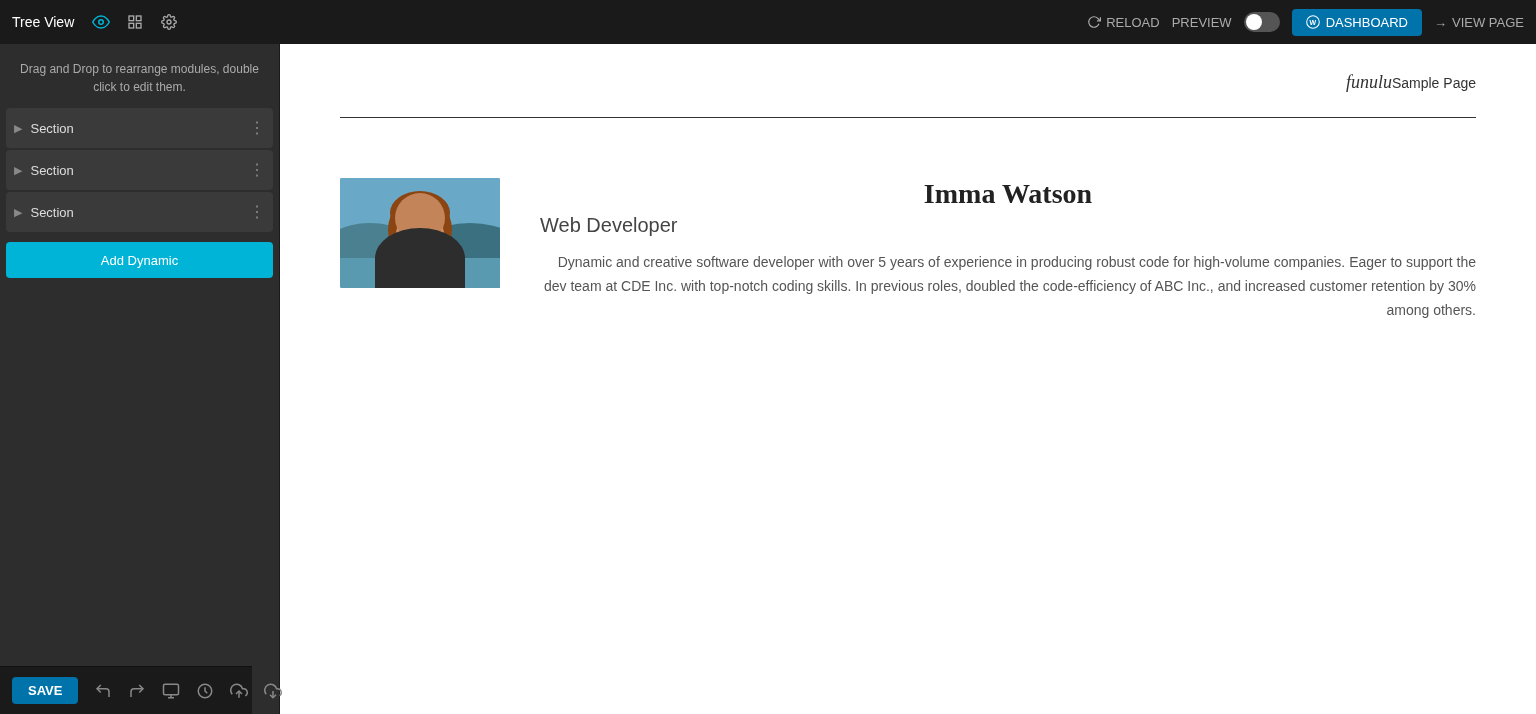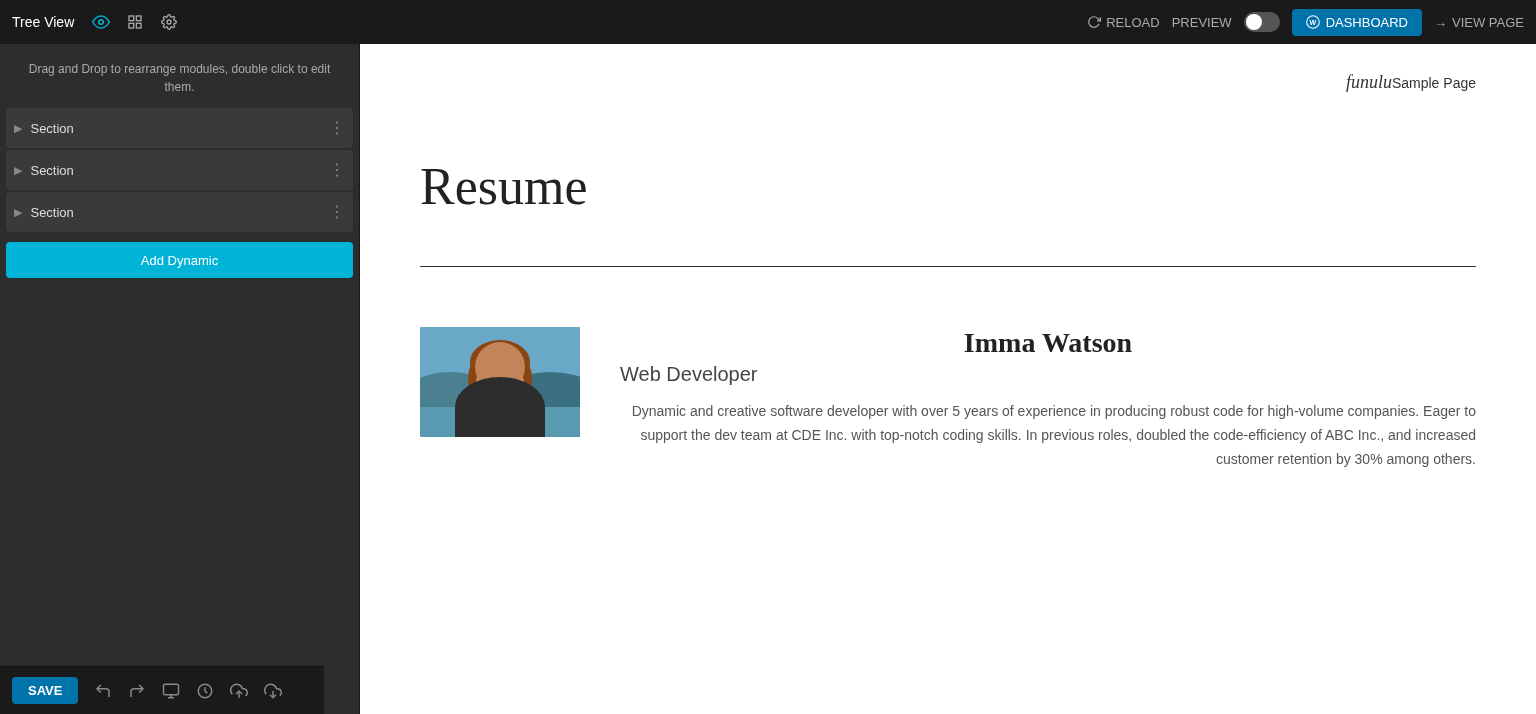--- a/index.html
+++ b/index.html
@@ -94,21 +94,21 @@
 
     
     .main-layout {
       display: flex;
       flex: 1;
       overflow: hidden;
     }
 
     
     .sidebar {
-      width: 360px;
+      width: 280px;
       background: #2d2d2d;
       display: flex;
       flex-direction: column;
       flex-shrink: 0;
       border-right: 1px solid #1a1a1a;
     }
     .sidebar-hint {
       color: #aaa;
       font-size: 12px;
       text-align: center;
@@ -157,21 +157,21 @@
       border-radius: 4px;
       height: 36px;
       font-size: 13px;
       cursor: pointer;
       width: calc(100% - 12px);
     }
     .sidebar-spacer { flex: 1; }
 
     
     .bottombar {
-      width: 324px;
+      width: 252px;
       height: 48px;
       background: #1a1a1a;
       border-top: 1px solid #111;
       display: flex;
       align-items: center;
       padding: 0 12px;
       gap: 16px;
       flex-shrink: 0;
       position: absolute;
       bottom: 0;
@@ -385,23 +385,20 @@
   </div>
 
   <div class="content-area">
     <div class="page-wrapper">
 
       <div class="page-nav">
         <span class="site-title">funulu</span>
         <a class="nav-link" href="#">Sample Page</a>
       </div>
 
-      <div class="resume-section">
-        <h1 class="resume-heading">Resume</h1>
-      </div>
 
       <hr class="divider">
 
       <div class="profile-section">
         <div class="profile-image">
           
           <svg width="160" height="110" viewBox="0 0 160 110" xmlns="http://www.w3.org/2000/svg">
             <rect width="160" height="110" fill="#7db8d4"></rect>
 
             <rect width="160" height="70" fill="#6aa8c8"></rect>

